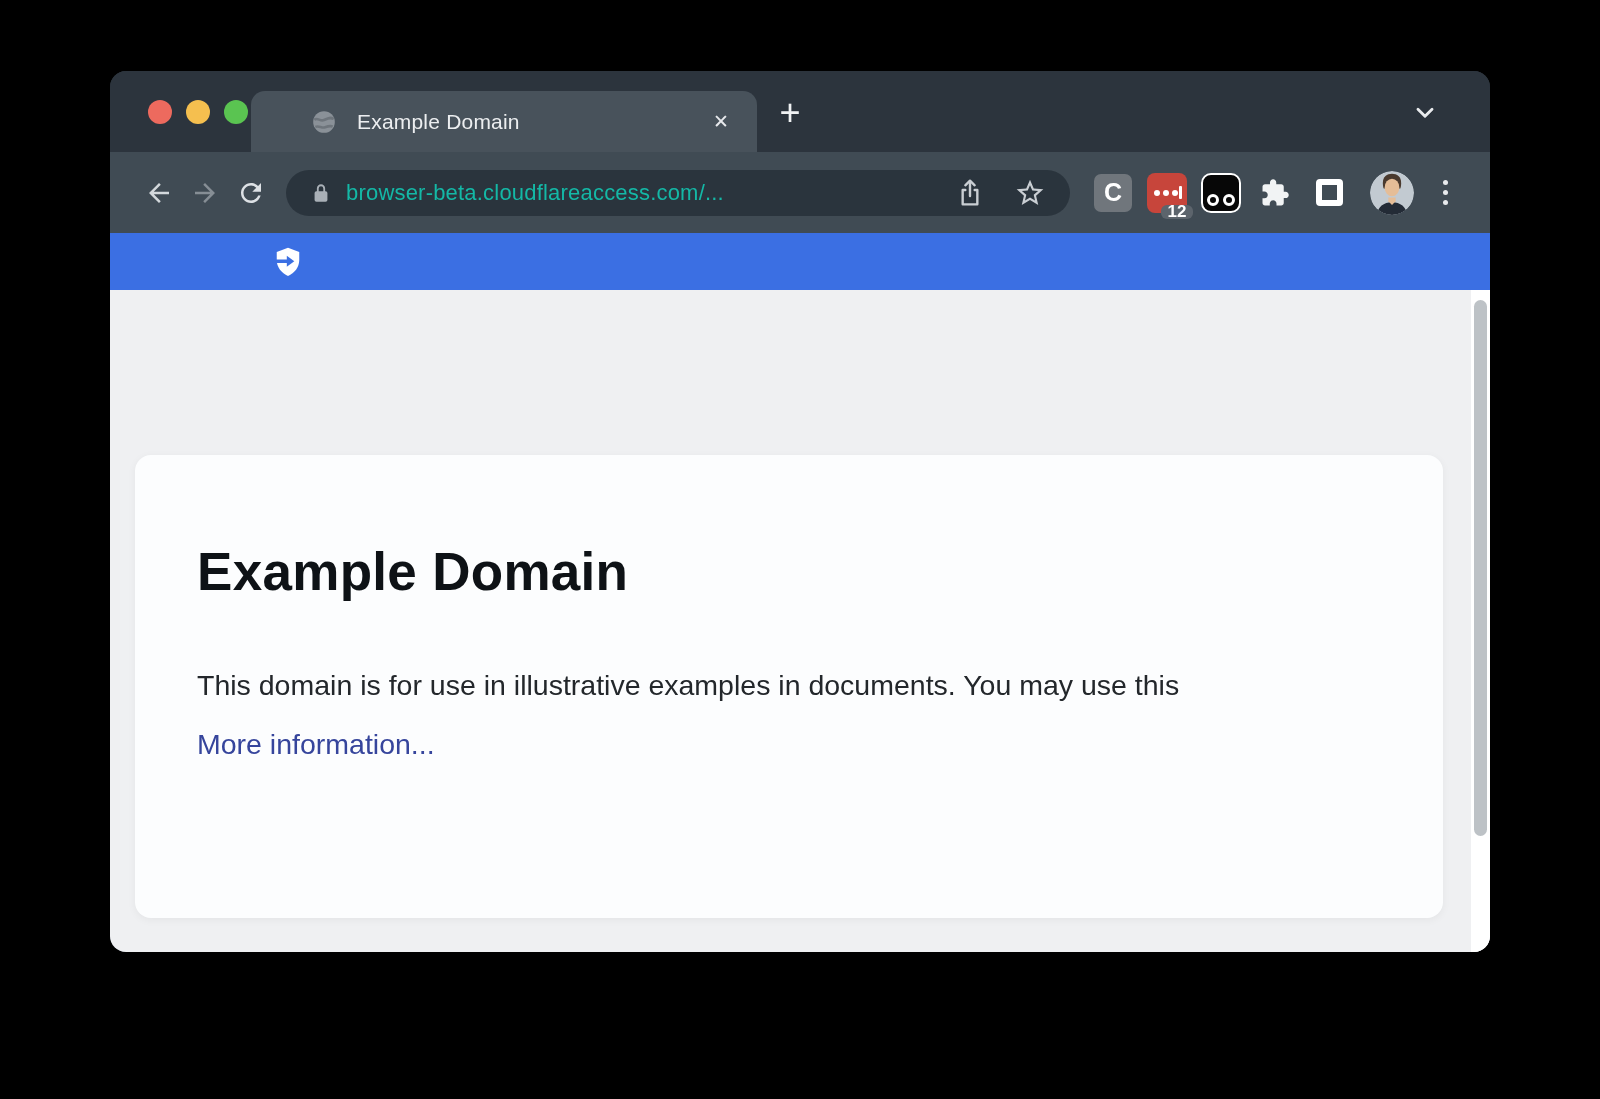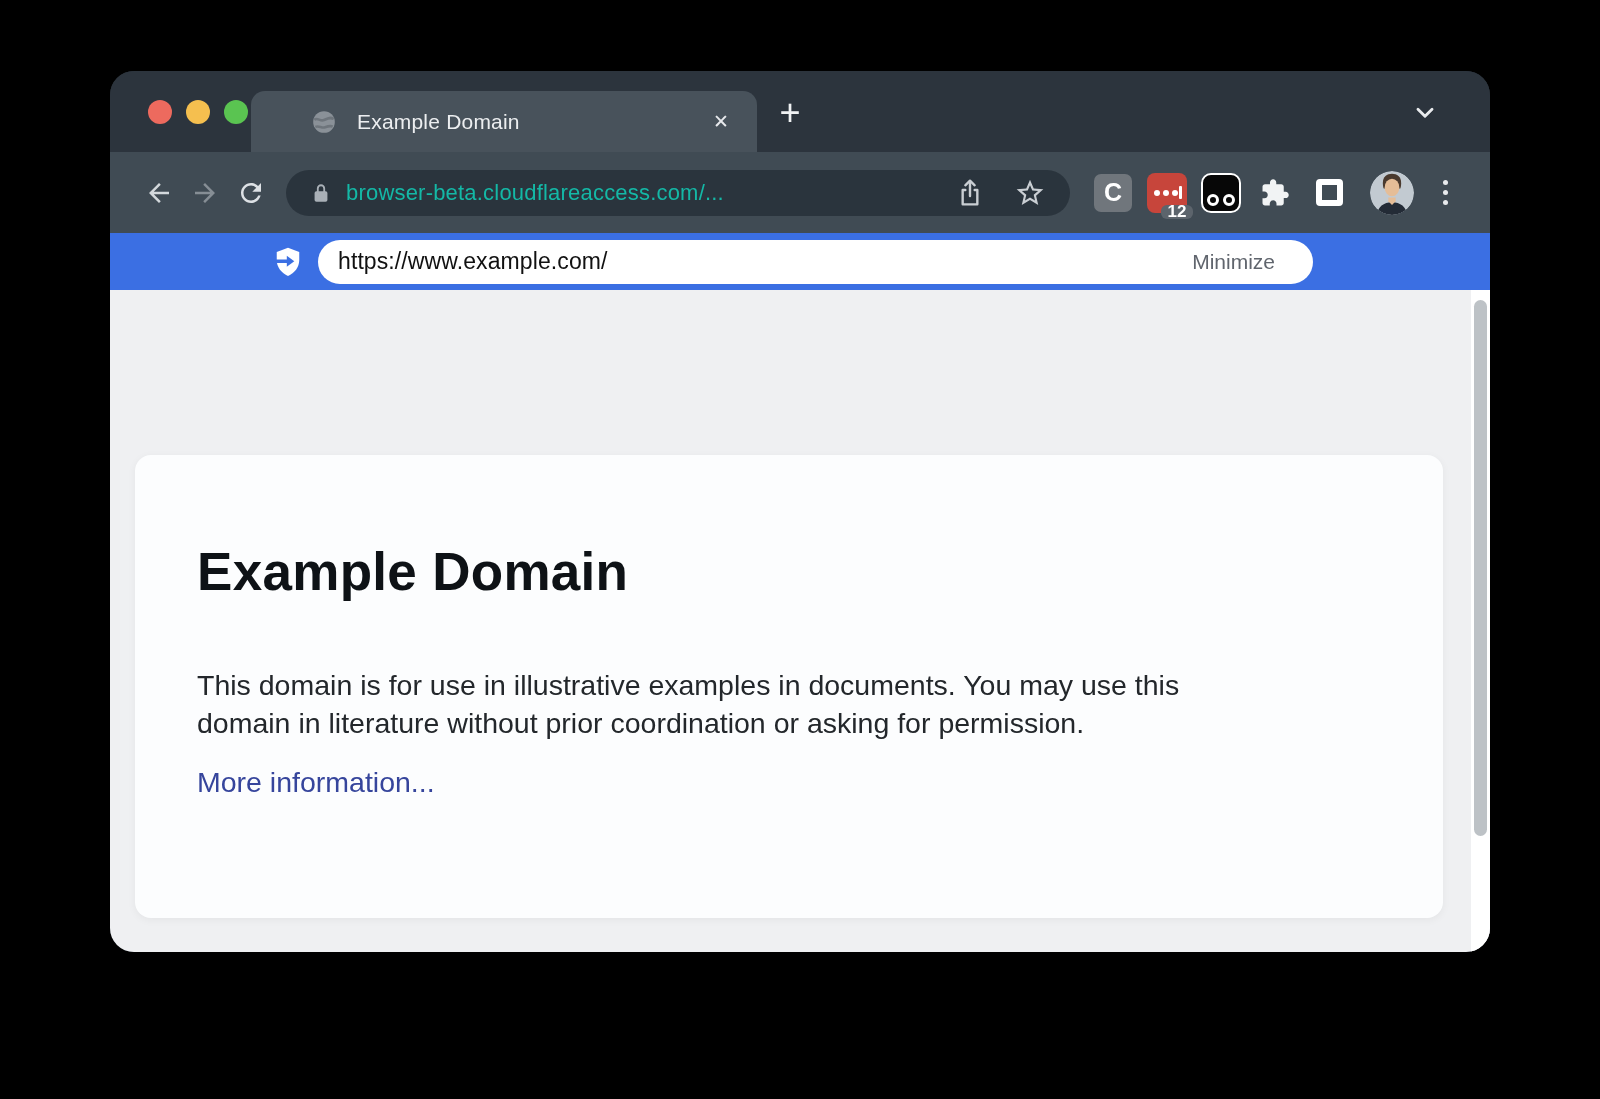--- a/index.html
+++ b/index.html
@@ -1,19 +1,19 @@
 <!DOCTYPE html>
 <html><head>
 <meta charset="utf-8">
 <style>
   html,body{margin:0;padding:0;background:#000;width:1600px;height:1099px;
     font-family:"Liberation Sans", sans-serif; -webkit-font-smoothing:antialiased;}
   .stage{position:relative;width:1600px;height:1099px;background:#000;overflow:hidden;}
   .window{position:absolute;left:110px;top:71px;width:1380px;height:881px;
-    border-radius:24px;overflow:hidden;background:#2c343d;
+    border-radius:16px;overflow:hidden;background:#2c343d;
     display:flex;flex-direction:column;}
 
   
   .tabstrip{position:relative;height:81px;background:#2c343d;flex:0 0 auto;}
   .traffic{position:absolute;left:38px;top:0;height:81px;display:flex;align-items:center;gap:14px;}
   .tl{width:24px;height:24px;border-radius:50%;display:inline-block;}
   .tl.red{background:#ed6a5e;}
   .tl.yellow{background:#f5bf4f;}
   .tl.green{background:#5ac451;}
   .tab{position:absolute;left:141px;top:20px;width:506px;height:61px;background:#48525b;
@@ -206,32 +206,27 @@
     </div>
 
     <div class="isobar">
       <span class="shield">
         <svg viewBox="0 0 24 24" width="36" height="36">
           <path d="M12 2.5l7.5 2.8v5.4c0 4.9-3.2 8.7-7.5 10.6-4.3-1.9-7.5-5.7-7.5-10.6V5.3z" fill="#fff"></path>
           <path d="M2.5 11.5H13" stroke="#3b6fe3" stroke-width="2.2" stroke-linecap="round"></path>
           <path d="M11.2 7.8l5 3.7-5 3.7z" fill="#3b6fe3"></path>
         </svg>
       </span>
-      <div class="isopill">
-        <span class="isourl">https://www.example.com/</span>
-        <span class="minimize">Minimize</span>
-      </div>
     </div>
 
     <div class="content">
       <div class="card">
         <h1>Example Domain</h1>
         <div class="bodytext">
           <div>This domain is for use in illustrative examples in documents. You may use this</div>
-          <div>domain in literature without prior coordination or asking for permission.</div>
         </div>
         <a class="morelink" href="#">More information...</a>
       </div>
       <div class="scrolltrack">
         <div class="scrollthumb"></div>
       </div>
     </div>
 
   </div>
 </div>

